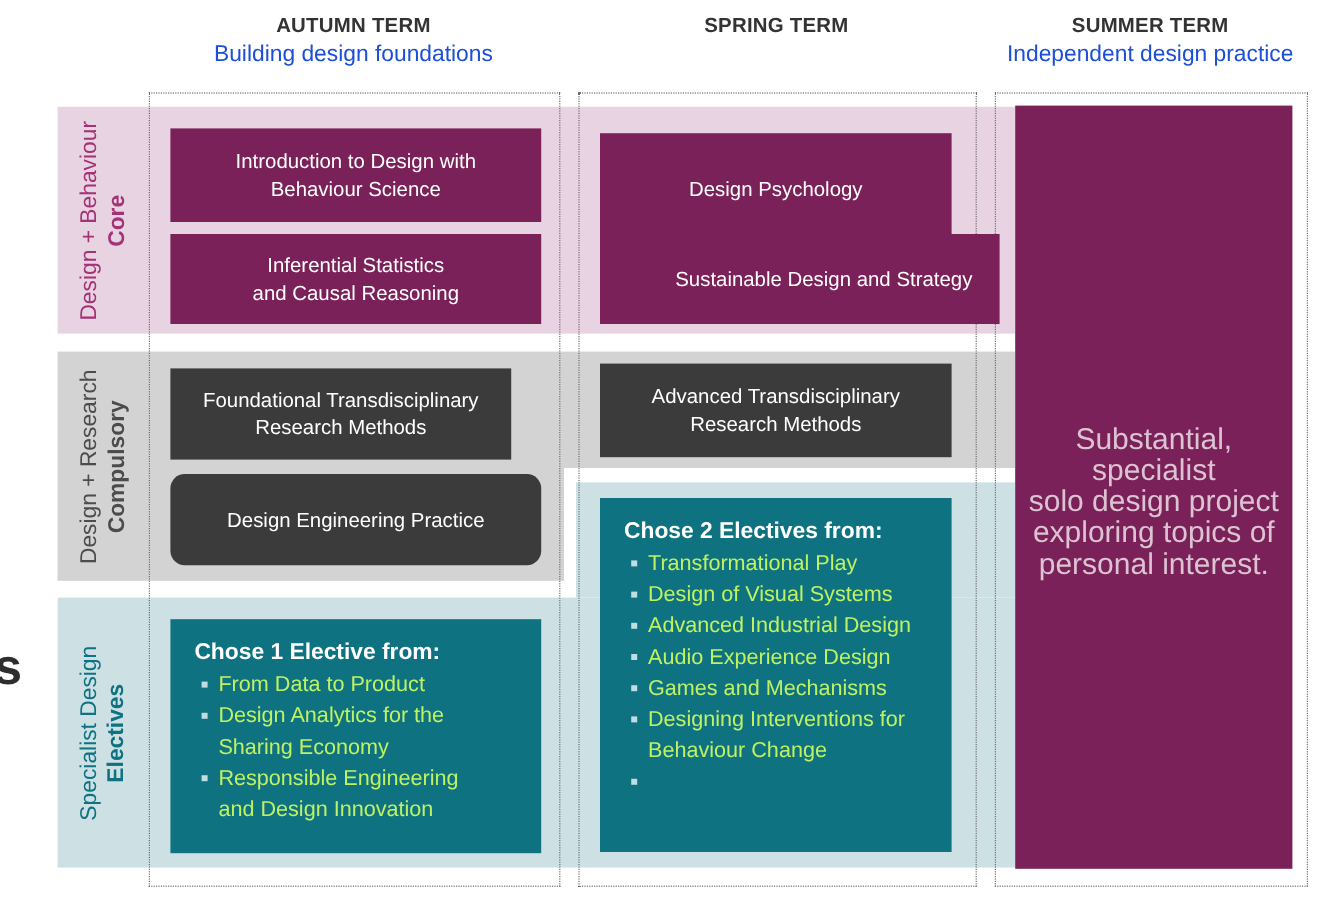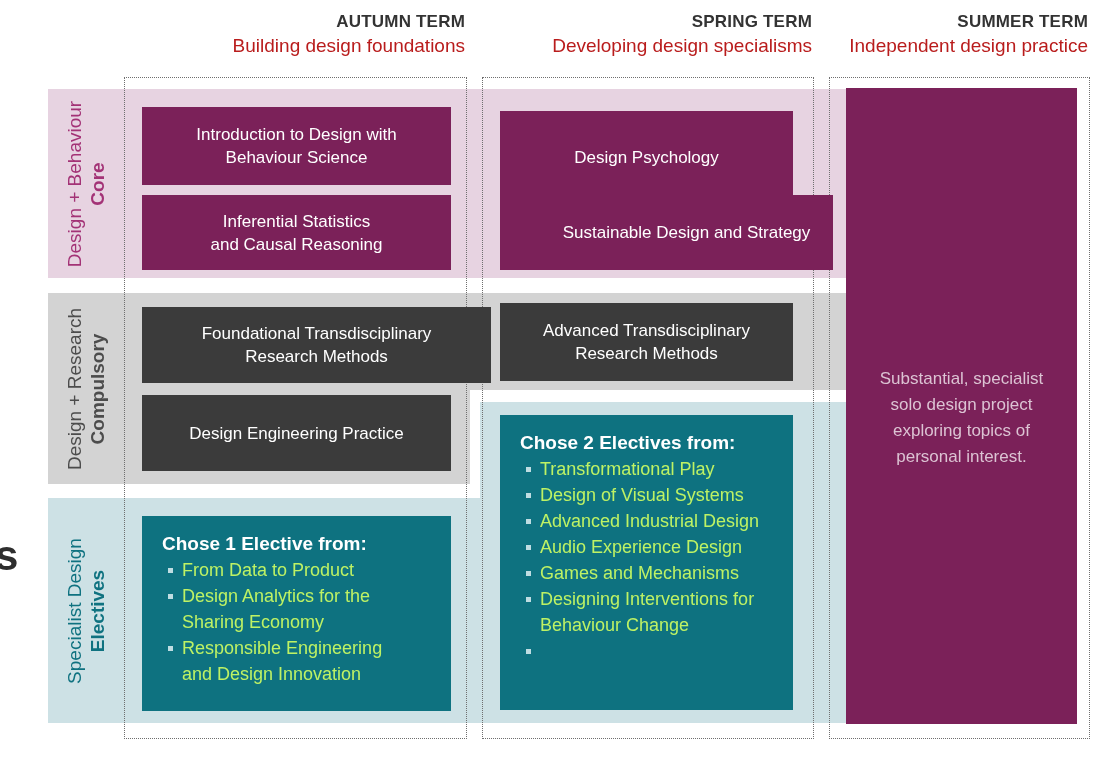--- a/index.html
+++ b/index.html
@@ -1,23 +1,23 @@
 <!DOCTYPE html>
 <html><head>
 <meta charset="utf-8">
 <style>
   html,body{margin:0;padding:0;background:#ffffff;}
   .canvas{
     position:relative;width:1116px;height:766px;background:#ffffff;
     font-family:"Liberation Sans", sans-serif;overflow:hidden;
   }
   
-  .term-header{position:absolute;top:10px;text-align:right;}
+  .term-header{position:absolute;top:10px;text-align:center;}
   .term-title{font-size:17px;font-weight:bold;color:#333333;line-height:24px;letter-spacing:.2px;}
-  .term-subtitle{font-size:19px;color:#b91c1c;line-height:24px;}
+  .term-subtitle{font-size:19px;color:#1d4ed8;line-height:24px;}
   
   .band{position:absolute;z-index:1;}
   .band-pink{background:#E7D3E1;}
   .band-grey{background:#D3D3D3;}
   .band-teal{background:#CDE1E5;}
   
   .outline{position:absolute;z-index:2;border:1px dotted #6f6f6f;}
   
   .rowlabel{position:absolute;z-index:3;display:flex;align-items:center;justify-content:center;}
   .rowlabel .rot{transform:rotate(-90deg);white-space:nowrap;text-align:center;font-size:19px;line-height:23px;}
@@ -37,38 +37,37 @@
   .elective-header{color:#ffffff;font-weight:bold;font-size:19px;line-height:26px;}
   .bullet-row{display:flex;align-items:flex-start;}
   .bullet{flex:none;width:5px;height:5px;background:#BFDDE2;margin:11px 9px 0 6px;}
   .bullet-text{color:#bef264;font-size:18px;line-height:26px;white-space:pre-line;}
   
   .project{
     position:absolute;z-index:3;background:#7B2159;display:flex;flex-direction:column;
     align-items:center;justify-content:center;text-align:center;
   }
   .project-title{color:#ffffff;font-weight:bold;font-size:17px;line-height:24px;white-space:pre-line;}
-  .project-desc{margin-top:24px;color:#DCC3D3;font-size:17px;line-height:26px;white-space:pre-line;}
+  .project-desc{margin-top:24px;color:#DCC3D3;font-size:25px;line-height:26px;white-space:pre-line;}
   
   .edge-frag{position:absolute;left:-5px;top:532px;z-index:3;font-size:42px;font-weight:bold;color:#2E2E2E;}
 </style>
 </head>
 <body>
 
 <div class="canvas">
 
   <div class="edge-frag">s</div>
 
   <div class="term-header" style="left:124px;width:341px;">
     <div class="term-title">AUTUMN TERM</div>
     <div class="term-subtitle">Building design foundations</div>
   </div>
   <div class="term-header" style="left:482px;width:330px;">
     <div class="term-title">SPRING TERM</div>
-    <div class="term-subtitle">Developing design specialisms</div>
   </div>
   <div class="term-header" style="left:829px;width:259px;">
     <div class="term-title">SUMMER TERM</div>
     <div class="term-subtitle">Independent design practice</div>
   </div>
 
   <div class="band band-pink" style="left:48px;top:89px;width:798px;height:189px;"></div>
   <div class="band band-grey" style="left:48px;top:293px;width:798px;height:97px;"></div>
   <div class="band band-grey" style="left:48px;top:390px;width:422px;height:94px;"></div>
   <div class="band band-teal" style="left:480px;top:402px;width:366px;height:96px;"></div>
@@ -94,23 +93,23 @@
     <div class="rot lab-teal">
       <div class="l1">Specialist Design</div>
       <div class="l2">Electives</div>
     </div>
   </div>
 
   <div class="module box-purple" style="left:142px;top:107px;width:309px;height:78px;">Introduction to Design with
 Behaviour Science</div>
   <div class="module box-purple" style="left:142px;top:195px;width:309px;height:75px;">Inferential Statistics
 and Causal Reasoning</div>
-  <div class="module box-dark" style="left:142px;top:307px;width:349px;height:76px;">Foundational Transdisciplinary
+  <div class="module box-dark" style="left:142px;top:307px;width:284px;height:76px;">Foundational Transdisciplinary
 Research Methods</div>
-  <div class="module box-dark" style="left:142px;top:395px;width:309px;height:76px;">Design Engineering Practice</div>
+  <div class="module box-dark" style="left:142px;top:395px;width:309px;height:76px;border-radius:12px;">Design Engineering Practice</div>
 
   <div class="elective" style="left:142px;top:516px;width:309px;height:195px;">
     <div class="elective-header">Chose 1 Elective from:</div>
     <div class="bullet-row">
       <span class="bullet"></span>
       <span class="bullet-text">From Data to Product</span>
     </div>
     <div class="bullet-row">
       <span class="bullet"></span>
       <span class="bullet-text">Design Analytics for the

